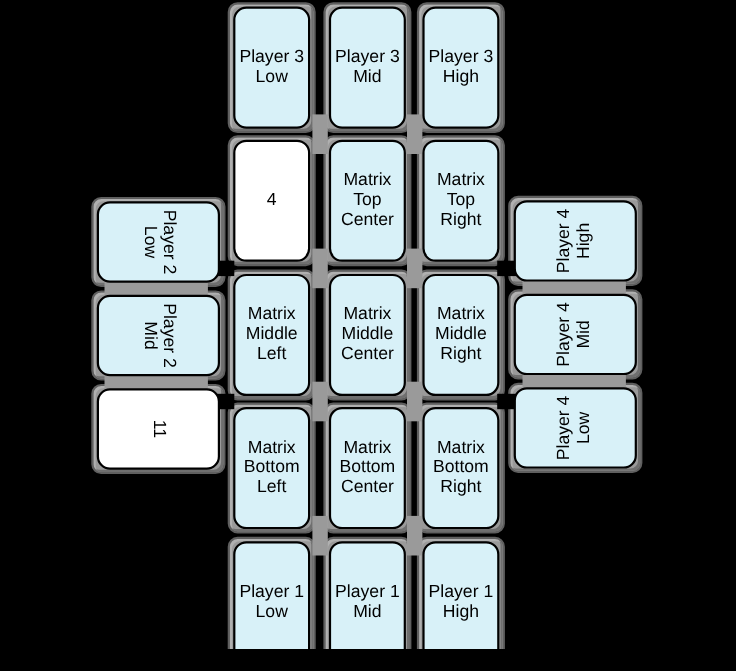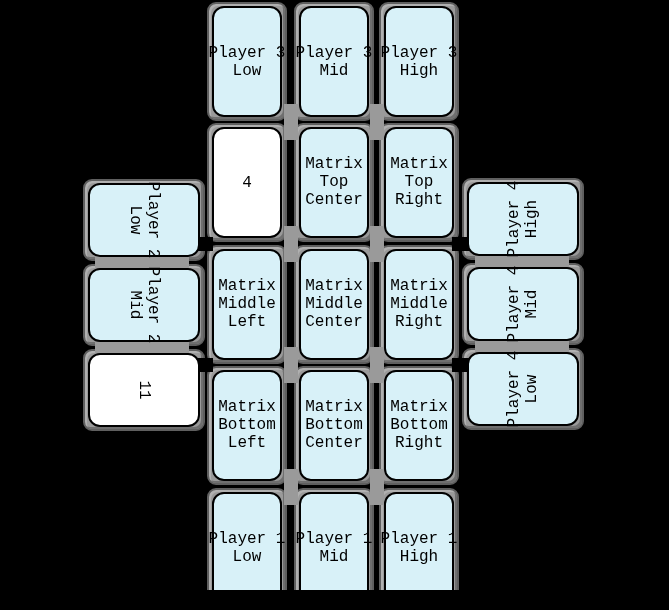--- a/index.html
+++ b/index.html
@@ -6,21 +6,21 @@
     margin: 0;
     padding: 0;
     background: #000;
   }
   .board {
     position: relative;
     width: 669px;
     height: 590px;
     background: var(--bg, #000);
     overflow: hidden;
-    font-family: Liberation Mono, monospace;
+    font-family: Liberation Sans, sans-serif;
   }
   .slot {
     position: absolute;
     box-sizing: border-box;
     background: var(--slot, #9a9a9a);
     border: 2px solid var(--slot-edge, #5f5f5f);
     border-radius: 9px;
     box-shadow: inset 2px 2px 0 rgba(255,255,255,0.22), inset -2px -2px 0 rgba(0,0,0,0.28);
   }
   .bridge {

